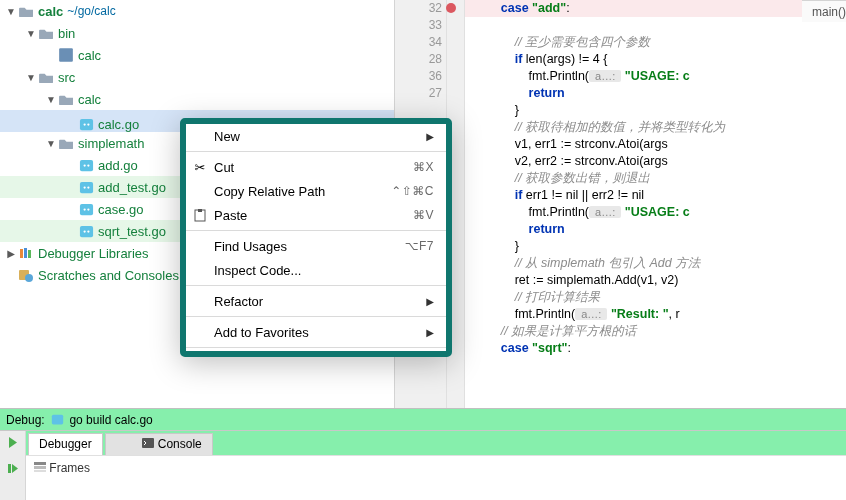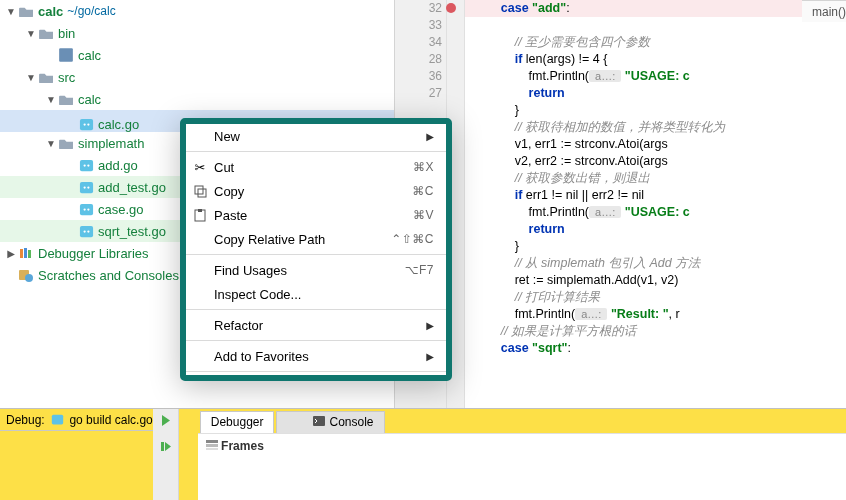--- a/index.html
+++ b/index.html
@@ -28,31 +28,31 @@
 .gut-line { height:17px; position:relative; }
 .bp { position:absolute; right:-14px; top:3px; width:10px; height:10px; border-radius:50%; background:#db5860; }
 .fold { width:18px; background:#f0f0f0; border-right:1px solid #e0e0e0; }
 .code { flex:1; padding-left:8px; font-size:12.5px; line-height:17px; white-space:pre; color:#000; overflow:hidden; }
 .code .kw { color:#0033b3; font-weight:bold; }
 .code .str { color:#067d17; font-weight:bold; }
 .code .cmt { color:#8c8c8c; font-style:italic; }
 .code .fold-hint { background:#e8e8e8; color:#888; padding:0 3px; border-radius:2px; font-size:11px; }
 .code-row0 { background:#fbe9eb; display:block; margin-left:-8px; padding-left:8px; }
 .breadcrumb { height:22px; border-top:1px solid #d4d4d4; font-size:12px; color:#555; padding-left:10px; display:flex; align-items:center; background:#fafafa; }
-.debug-panel { height:92px; border-top:1px solid #c0c0c0; background:#fde047; display:flex; }
+.debug-panel { height:92px; border-top:1px solid #c0c0c0; background:#86efac; display:flex; flex-direction:column; }
 .dbg-title { height:22px; display:flex; align-items:center; font-size:12px; padding-left:6px; border-bottom:1px solid #c8c8c8; }
 .dbg-app-ico { width:14px; height:14px; margin-right:4px; }
-.dbg-body { flex:1; display:flex;gap:19px; }
+.dbg-body { flex:1; display:flex; }
 .dbg-side { width:26px; background:#ececec; display:flex; flex-direction:column; align-items:center; padding-top:4px; gap:8px; border-right:1px solid #d6d6d6; }
 .dbg-side .play svg { width:13px; height:13px; }
 .dbg-tabs { height:24px; display:flex; align-items:flex-end; }
 .dbg-tab { font-size:12px; padding:3px 10px 4px; background:#fff; border:1px solid #c8c8c8; border-bottom:none; margin-left:2px; display:flex; align-items:center; gap:4px; }
 .dbg-tab.inactive { background:#e2e2e2;padding-left:36px; }
 .dbg-content { flex:1; background:#fff; }
-.frames-row { height:24px; display:flex; align-items:center; font-size:12px; padding-left:8px; color:#333; border-top:1px solid #e0e0e0;font-weight:bold; }
+.frames-row { height:24px; display:flex; align-items:center; font-size:12px; padding-left:8px; color:#333; border-top:1px solid #e0e0e0; }
 .ctx-menu { position:absolute; left:180px; top:118px; width:272px; background:#fff; border:6px solid #0f766e; border-radius:5px; box-shadow:0 6px 30px rgba(0,0,0,0.25); font-size:13px; z-index:50; overflow:hidden; }
 .ctx-row { height:24px; display:flex; align-items:center; padding:0 12px 0 28px; position:relative; cursor:default; }
 .ctx-sep { height:1px; background:#dadada; margin:3px 0; }
 .ctx-right { margin-left:auto; font-size:12px; color:#6a6a6a; letter-spacing:0.5px; }
 .ctx-arrow { margin-left:auto; font-size:10px; color:#333; }
 .ctx-ico { position:absolute; left:6px; top:4px; width:16px; height:16px; display:flex; align-items:center; justify-content:center; }
 </style>
 </head>
 <body>
 
@@ -236,42 +236,32 @@
           <span>New</span>
           <span class="ctx-arrow">▶</span>
         </div>
    <div class="ctx-sep"></div>
    <div class="ctx-row">
           <span class="ctx-ico">✂</span>
           <span>Cut</span>
           <span class="ctx-right">⌘X</span>
         </div>
    <div class="ctx-row">
-          <span class="ctx-ico">
-            <svg width="13" height="13" viewBox="0 0 13 13">
-              <rect x="1" y="1" width="8" height="8" fill="none" stroke="#555"></rect>
-              <rect x="4" y="4" width="8" height="8" fill="none" stroke="#555"></rect>
-            </svg>
-          </span>
-          <span>Copy</span>
-          <span class="ctx-right">⌘C</span>
+          <span>Copy Relative Path</span>
+          <span class="ctx-right">⌃⇧⌘C</span>
         </div>
    <div class="ctx-row">
           <span class="ctx-ico">
             <svg width="12" height="13" viewBox="0 0 12 13">
               <rect x="1" y="1" width="10" height="11" fill="none" stroke="#555"></rect>
               <rect x="4" y="0" width="4" height="3" fill="#555"></rect>
             </svg>
           </span>
           <span>Paste</span>
           <span class="ctx-right">⌘V</span>
-        </div>
-   <div class="ctx-row">
-          <span>Copy Relative Path</span>
-          <span class="ctx-right">⌃⇧⌘C</span>
         </div>
    <div class="ctx-sep"></div>
    <div class="ctx-row">
           <span>Find Usages</span>
           <span class="ctx-right">⌥F7</span>
         </div>
    <div class="ctx-row">
           <span>Inspect Code...</span>
         </div>
    <div class="ctx-sep"></div>

